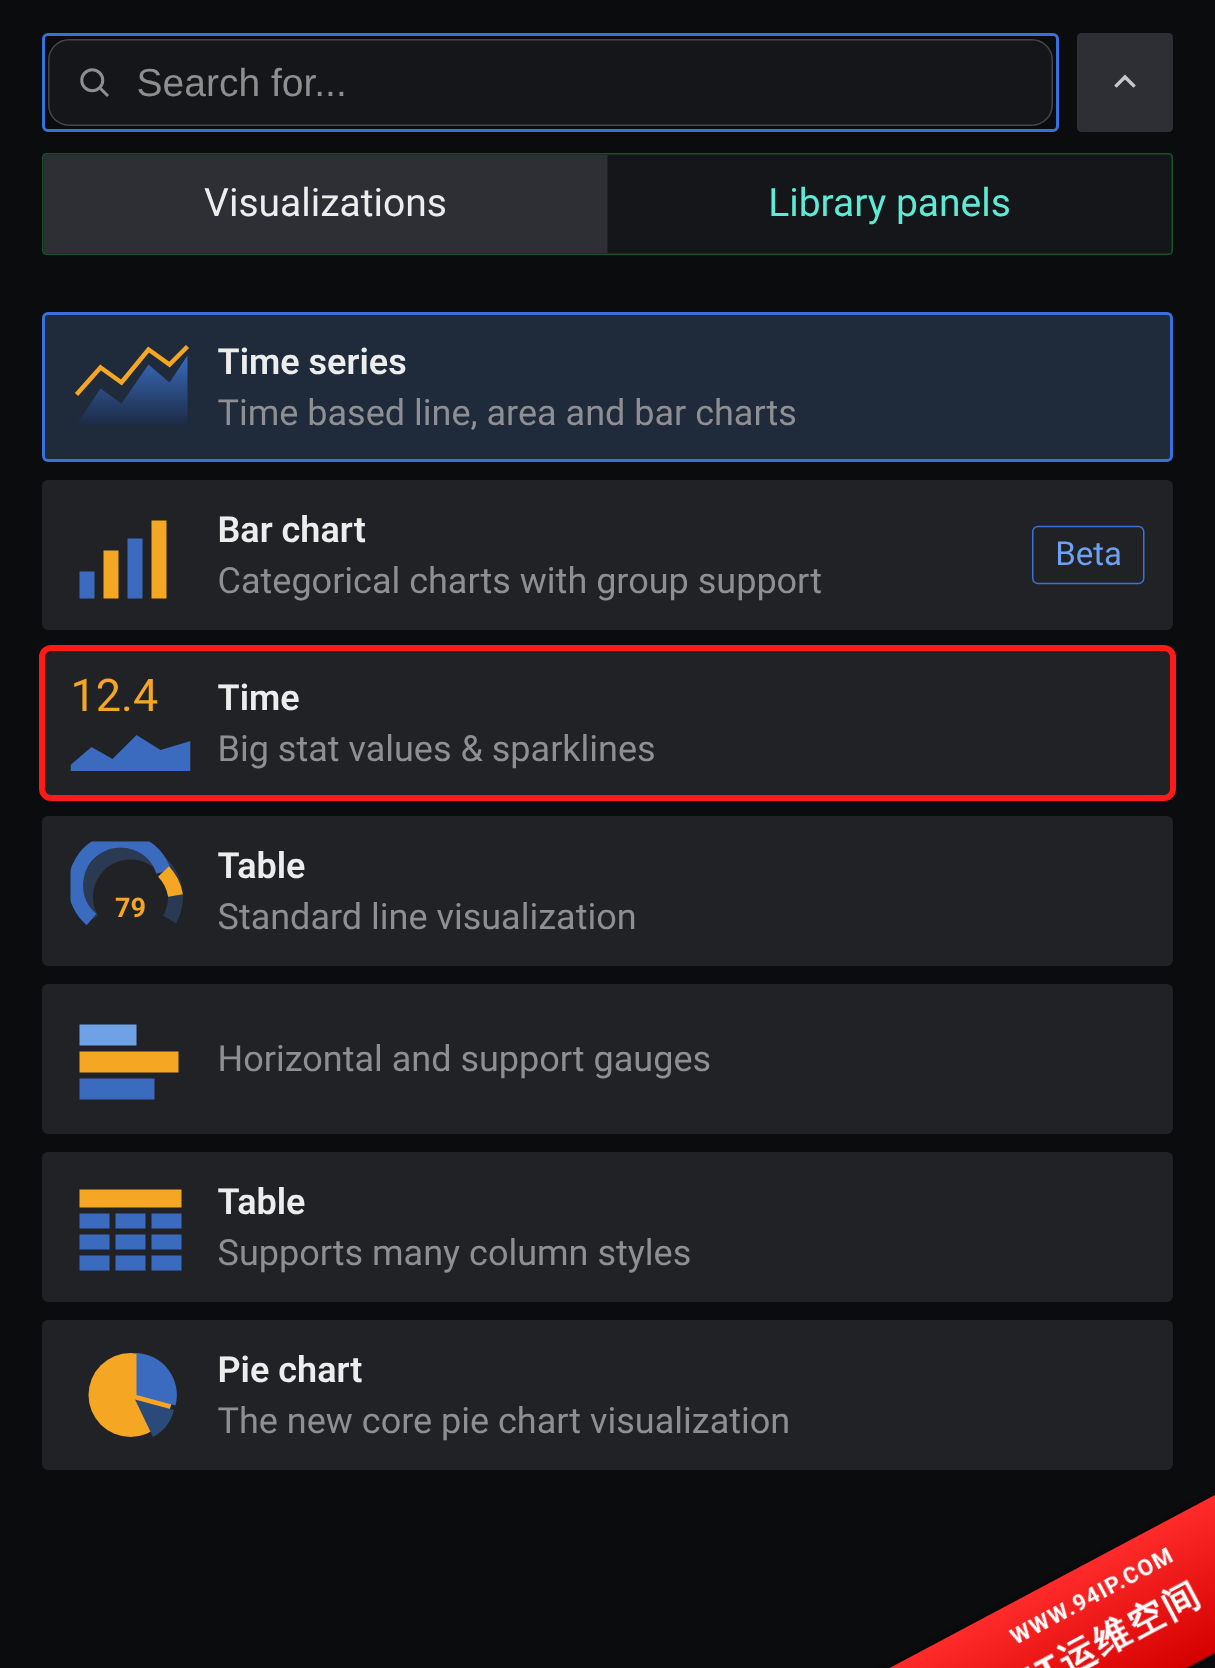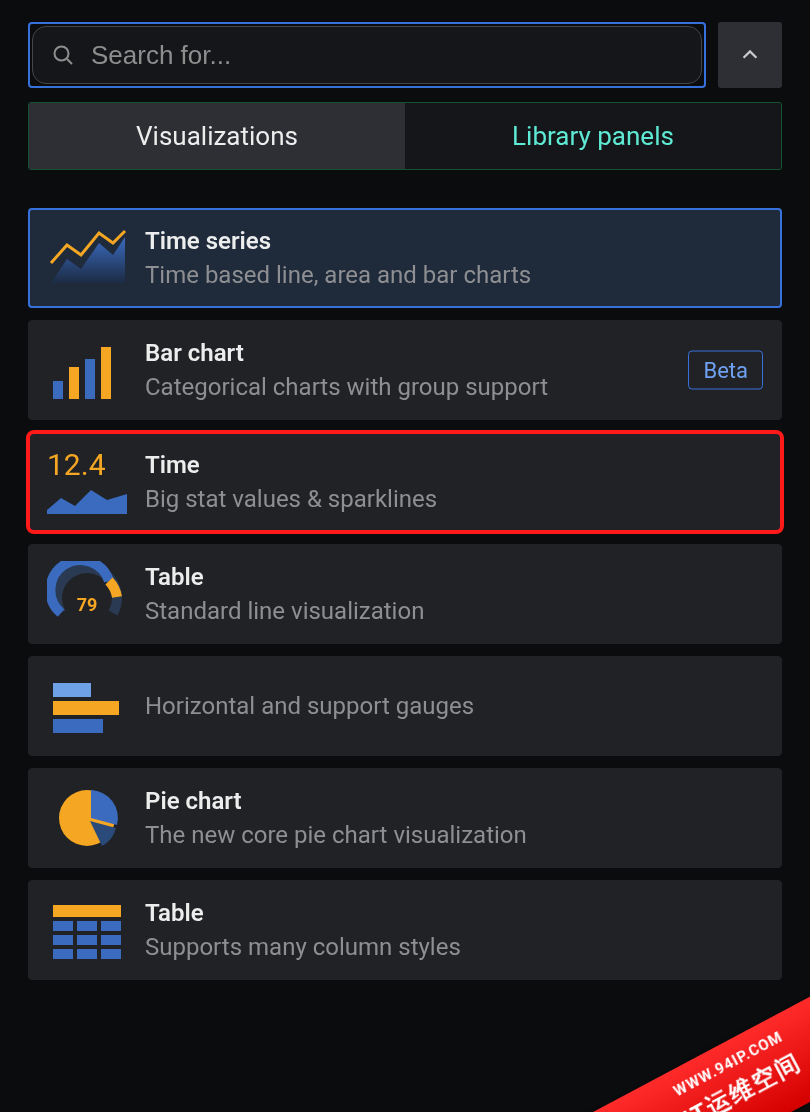--- a/index.html
+++ b/index.html
@@ -128,53 +128,53 @@
         </svg>
       </div>
       <div class="viz-text">
         <span class="viz-desc">Horizontal and support gauges</span>
       </div>
     </div>
 
     <div class="viz-item">
       <div class="viz-icon">
         <svg width="80" height="66" viewBox="0 0 80 66">
-          <circle cx="40" cy="33" r="28" fill="#f5a623"></circle>
-          <path d="M40 33 L40 5 A28 28 0 0 1 66 40 Z" fill="#3a6bbf" transform="translate(4,0)"></path>
-          <path d="M40 33 L66 40 A28 28 0 0 1 52 58 Z" fill="#2a4a7a" transform="translate(3,3)"></path>
-        </svg>
-      </div>
-      <div class="viz-text">
-        <span class="viz-title">Pie chart</span>
-        <span class="viz-desc">The new core pie chart visualization</span>
-      </div>
-    </div>
-
-    <div class="viz-item">
-      <div class="viz-icon">
-        <svg width="80" height="66" viewBox="0 0 80 66">
           <rect x="6" y="8" width="68" height="12" fill="#f5a623"></rect>
           <g fill="#3a6bbf">
             <rect x="6" y="24" width="20" height="10"></rect>
               <rect x="30" y="24" width="20" height="10"></rect>
               <rect x="54" y="24" width="20" height="10"></rect>
             <rect x="6" y="38" width="20" height="10"></rect>
               <rect x="30" y="38" width="20" height="10"></rect>
               <rect x="54" y="38" width="20" height="10"></rect>
             <rect x="6" y="52" width="20" height="10"></rect>
               <rect x="30" y="52" width="20" height="10"></rect>
               <rect x="54" y="52" width="20" height="10"></rect>
           </g>
         </svg>
       </div>
       <div class="viz-text">
         <span class="viz-title">Table</span>
         <span class="viz-desc">Supports many column styles</span>
       </div>
     </div>
 
+    <div class="viz-item">
+      <div class="viz-icon">
+        <svg width="80" height="66" viewBox="0 0 80 66">
+          <circle cx="40" cy="33" r="28" fill="#f5a623"></circle>
+          <path d="M40 33 L40 5 A28 28 0 0 1 66 40 Z" fill="#3a6bbf" transform="translate(4,0)"></path>
+          <path d="M40 33 L66 40 A28 28 0 0 1 52 58 Z" fill="#2a4a7a" transform="translate(3,3)"></path>
+        </svg>
+      </div>
+      <div class="viz-text">
+        <span class="viz-title">Pie chart</span>
+        <span class="viz-desc">The new core pie chart visualization</span>
+      </div>
+    </div>
+
   </div>
 </div>
 
 <div class="ribbon">
   <div class="l1">WWW.94IP.COM</div>
   <div class="l2">IT运维空间</div>
 </div>
 
 </body></html>

